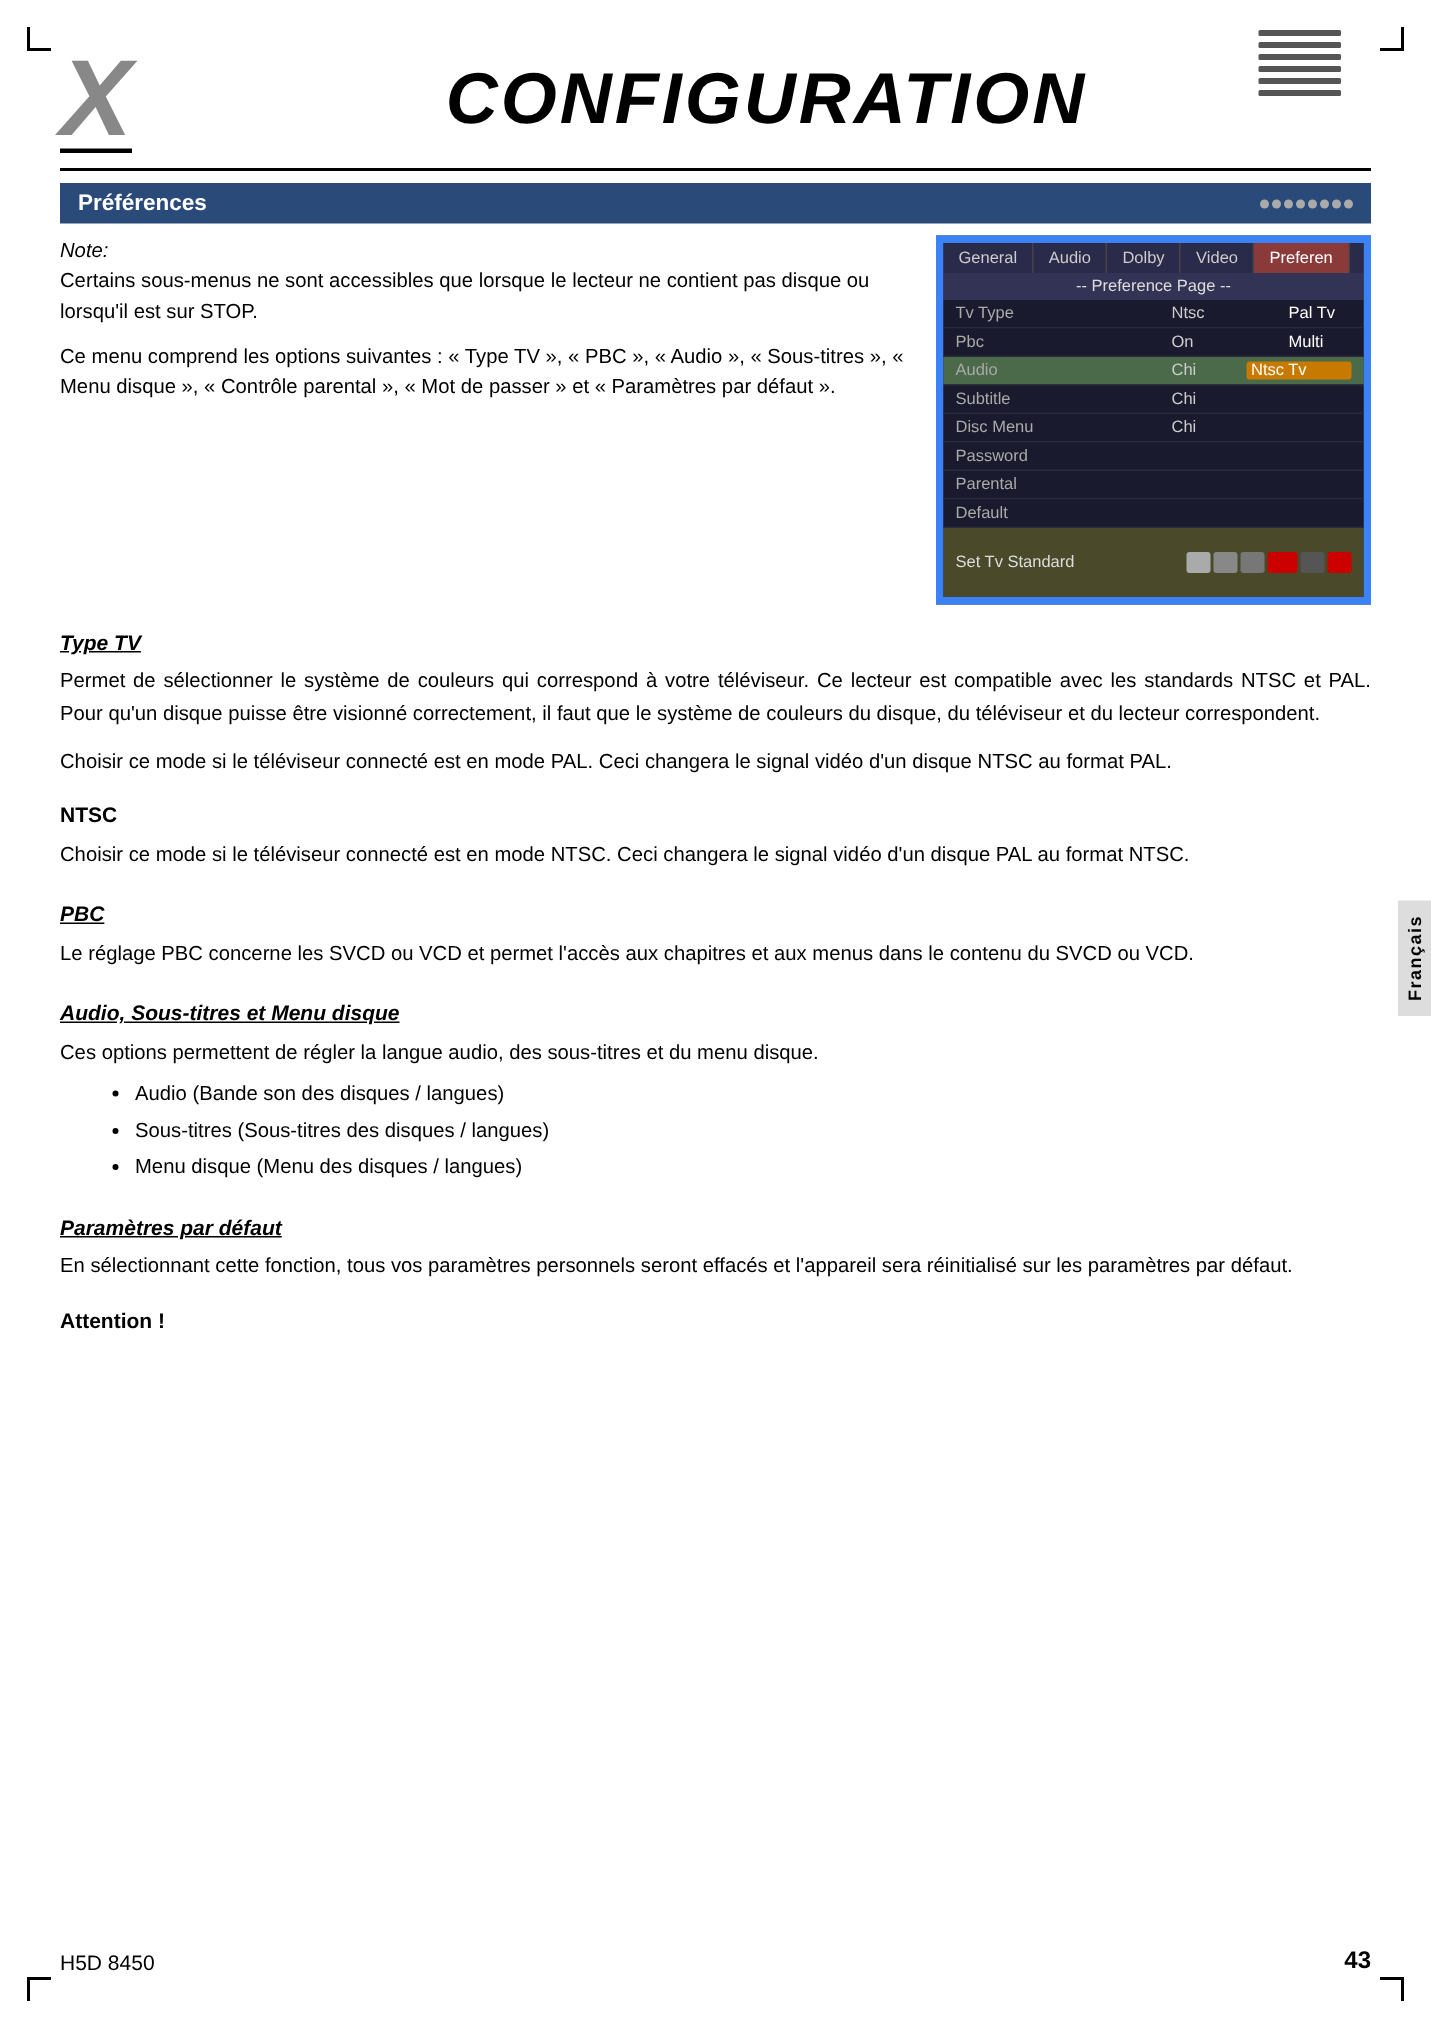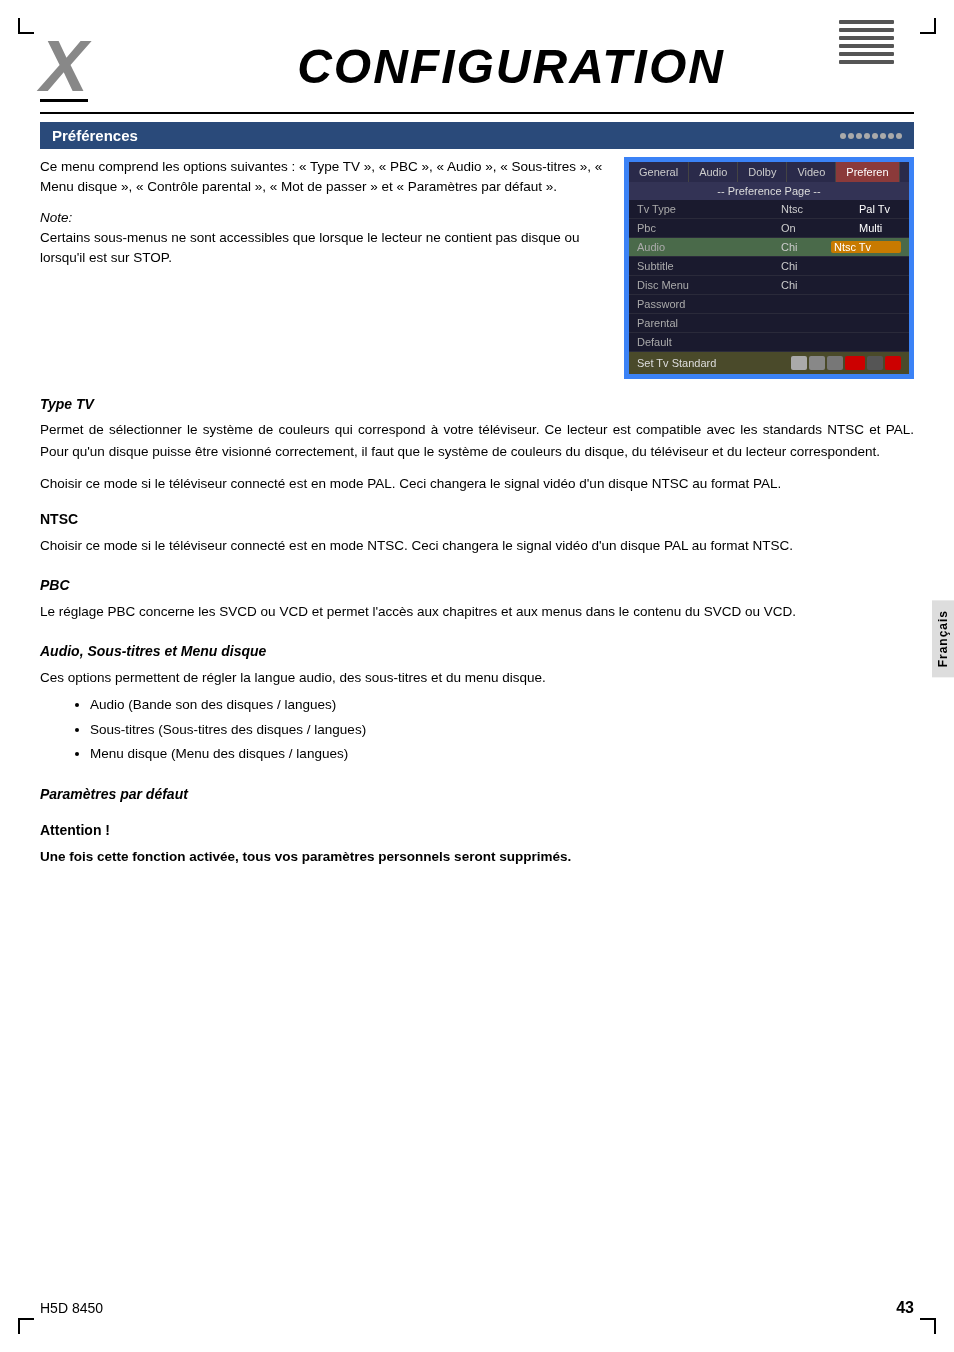--- a/index.html
+++ b/index.html
@@ -185,21 +185,21 @@
     }
     .menu-row .val2.orange {
       background: #c87a00;
       color: #fff;
       padding: 0 3px;
       border-radius: 2px;
     }
     .menu-bottom-bar {
       background: #4a4a2a;
       color: #ddd;
-      padding: 4px 8px;
+      padding: 16px 8px;
       font-size: 11px;
       display: flex;
       align-items: center;
       gap: 6px;
     }
     .nav-icons {
       display: flex;
       gap: 2px;
       margin-left: auto;
     }
@@ -212,20 +212,21 @@
     
     .article {
       padding: 0 40px;
       margin-top: 10px;
       font-size: 13.5px;
       line-height: 1.6;
     }
     .article h3 {
       font-size: 14px;
       font-weight: bold;
+      text-decoration: underline;
       font-style: italic;
       margin-bottom: 4px;
       margin-top: 14px;
     }
     .article h3.no-italic {
       font-style: normal;
     }
     .article p {
       text-align: justify;
       margin-bottom: 6px;
@@ -325,25 +326,25 @@
     <div class="dot"></div>
       <div class="dot"></div>
       <div class="dot"></div>
     <div class="dot"></div>
       <div class="dot"></div>
   </div>
 </div>
 
 <div class="main-content">
   <div class="left-col">
-    <p>Ce menu comprend les options suivantes : « Type TV », « PBC », « Audio », « Sous-titres », « Menu disque », « Contrôle parental », « Mot de passer » et « Paramètres par défaut ».</p>
     <p>
       <em><span class="note-label">Note:</span></em><br>
       <span>Certains sous-menus ne sont accessibles que lorsque le lecteur ne contient pas disque ou lorsqu'il est sur STOP.</span>
     </p>
+    <p>Ce menu comprend les options suivantes : « Type TV », « PBC », « Audio », « Sous-titres », « Menu disque », « Contrôle parental », « Mot de passer » et « Paramètres par défaut ».</p>
   </div>
 
   <div class="right-panel">
     <div class="menu-screenshot">
 
       <div class="menu-tabs">
         <div class="menu-tab">General</div>
         <div class="menu-tab">Audio</div>
         <div class="menu-tab">Dolby</div>
         <div class="menu-tab">Video</div>
@@ -432,25 +433,25 @@
   <p>Ces options permettent de régler la langue audio, des sous-titres et du menu disque.</p>
   <ul>
     <li>Audio (Bande son des disques / langues)</li>
     <li>Sous-titres (Sous-titres des disques / langues)</li>
     <li>Menu disque (Menu des disques / langues)</li>
   </ul>
 </div>
 
 <div class="article" style="margin-top:18px;">
   <h3>Paramètres par défaut</h3>
+  <p>En sélectionnant cette fonction, tous vos paramètres personnels seront effacés et l'appareil sera réinitialisé sur les paramètres par défaut.</p>
 </div>
 
 <div class="article" style="margin-top:10px;">
   <h3 class="no-italic" style="text-decoration:none;">Attention !</h3>
-  <p class="attention-bold">Une fois cette fonction activée, tous vos paramètres personnels seront supprimés.</p>
 </div>
 
 <div class="lang-sidebar">Français</div>
 
 <div class="footer">
   <span class="footer-model">H5D 8450</span>
   <span class="footer-page">43</span>
 </div>
 
 </body></html>

